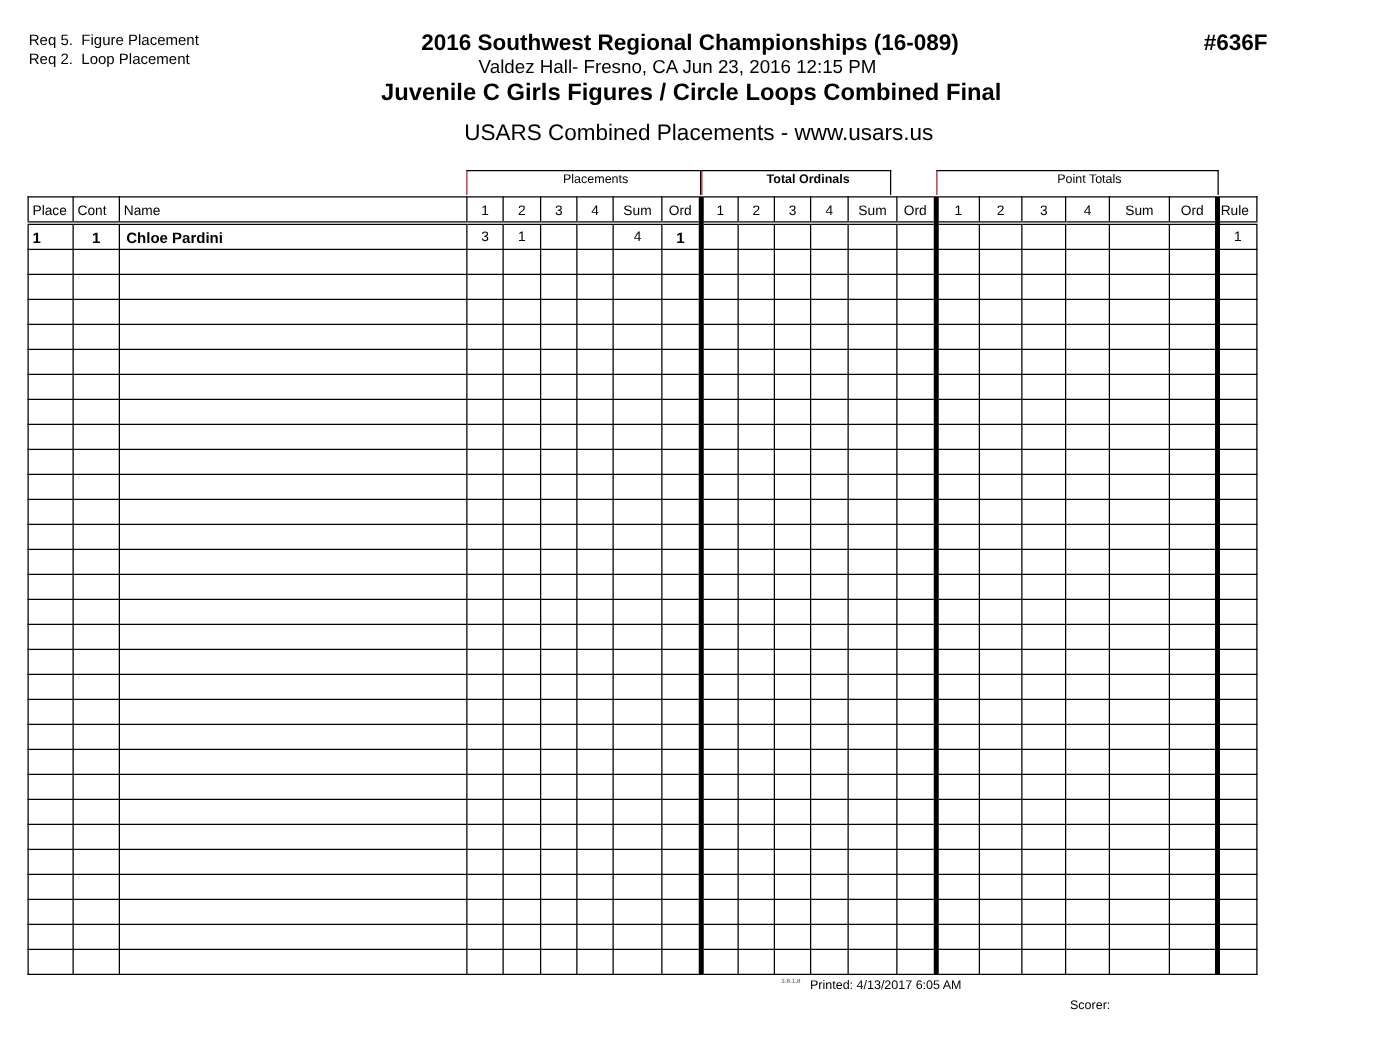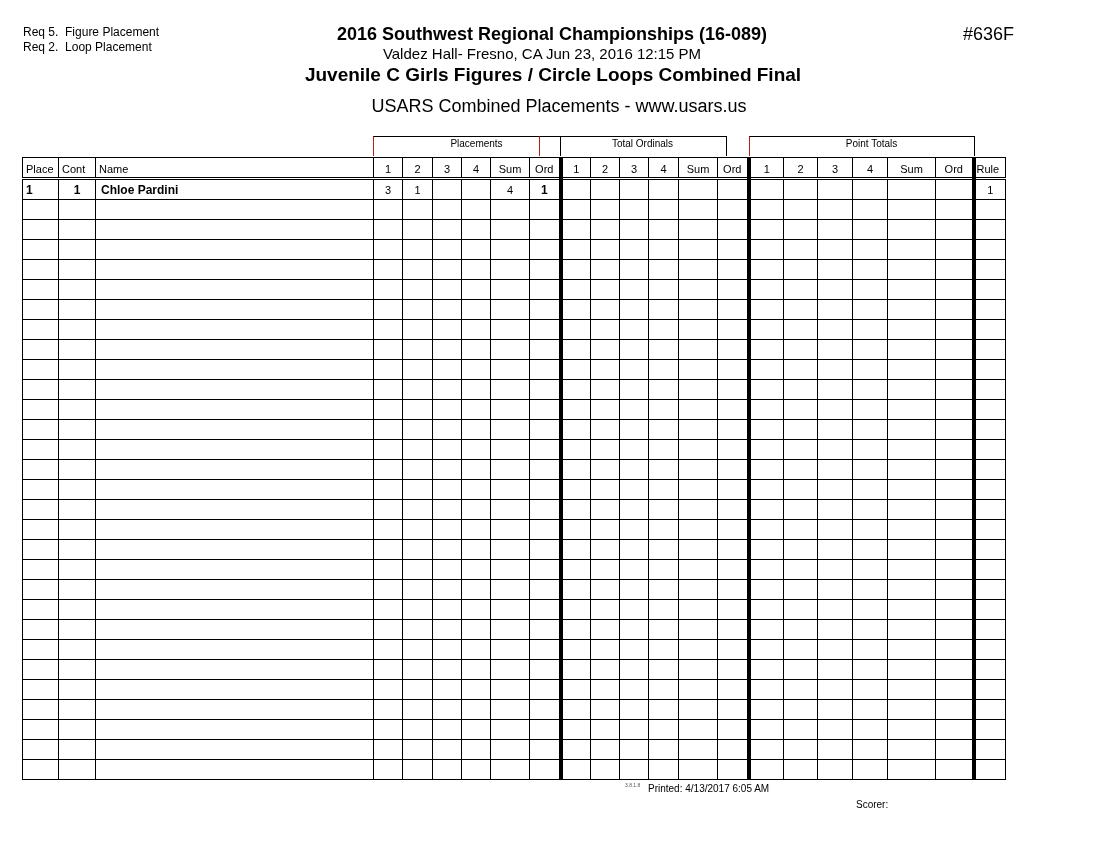--- a/index.html
+++ b/index.html
@@ -4,21 +4,21 @@
 <style>
   html, body { margin:0; padding:0; background:#ffffff; }
   body { width:1100px; height:850px; position:relative; font-family:"Liberation Sans", sans-serif; color:#000; overflow:hidden; }
   .abs { position:absolute; }
   .req { left:23px; font-size:12px; line-height:15px; }
   .center { left:0; width:1100px; text-align:center; }
   .t1 { top:24px; font-size:18px; font-weight:bold; left:0; width:1104px; }
   .t2 { top:45px; font-size:15px; left:0; width:1084px; }
   .t3 { top:64px; font-size:19px; font-weight:bold; left:0; width:1106px; }
   .t4 { top:96px; font-size:18px; left:0; width:1092px;margin-left:13px; }
-  .evnum { left:963px; top:24px; font-size:18px; font-weight:normal; }
+  .evnum { left:963px; top:24px; font-size:18px; font-weight:bold; }
   .grp { top:136px; height:20px; border-top:1px solid #000; border-left:1px solid #b91c1c; border-right:1px solid #000; font-size:10px; line-height:14px; padding-left:19px; box-sizing:border-box;text-align:center; }
   table.grid { position:absolute; left:22px; top:157px; border-collapse:collapse; table-layout:fixed;border-radius:32px; }
   table.grid td, table.grid th { border:1px solid #000; height:19px; padding:0; font-size:11px; font-weight:normal; overflow:hidden; white-space:nowrap; }
   table.grid th { text-align:center; padding-top:3px; height:16px; }
   table.grid th.left, table.grid td.left { text-align:left; padding-left:3px; }
   table.grid thead tr th { border-bottom:3px double #000; }
   table.grid td { text-align:center; }
   .thick { border-left:4px solid #000 !important; }
   .bold { font-weight:bold !important; font-size:12px !important; }
   .footer { top:783px; font-size:10px; }
@@ -36,21 +36,21 @@
   <span>Loop Placement</span>
 </div>
 
 <div class="abs center t1">2016 Southwest Regional Championships (16-089)</div>
 <div class="abs center t2">Valdez Hall- Fresno, CA  Jun 23, 2016  12:15 PM</div>
 <div class="abs center t3">Juvenile C Girls Figures / Circle Loops Combined Final</div>
 <div class="abs center t4">USARS Combined Placements - www.usars.us</div>
 <div class="abs evnum">#636F</div>
 
 <div class="abs grp" style="left:373px; width:188px;">Placements</div>
-<div class="abs grp" style="left:539px; width:188px;">Total Ordinals</div>
+<div class="abs grp" style="left:561px; width:152px;font-weight:bold;">Total Ordinals</div>
 <div class="abs grp" style="left:749px; width:226px;">Point Totals</div>
 
 <table class="grid">
   <colgroup>
     <col style="width:36px">
       <col style="width:37px">
       <col style="width:278px">
     <col style="width:29px">
       <col style="width:30px">
       <col style="width:29px">

